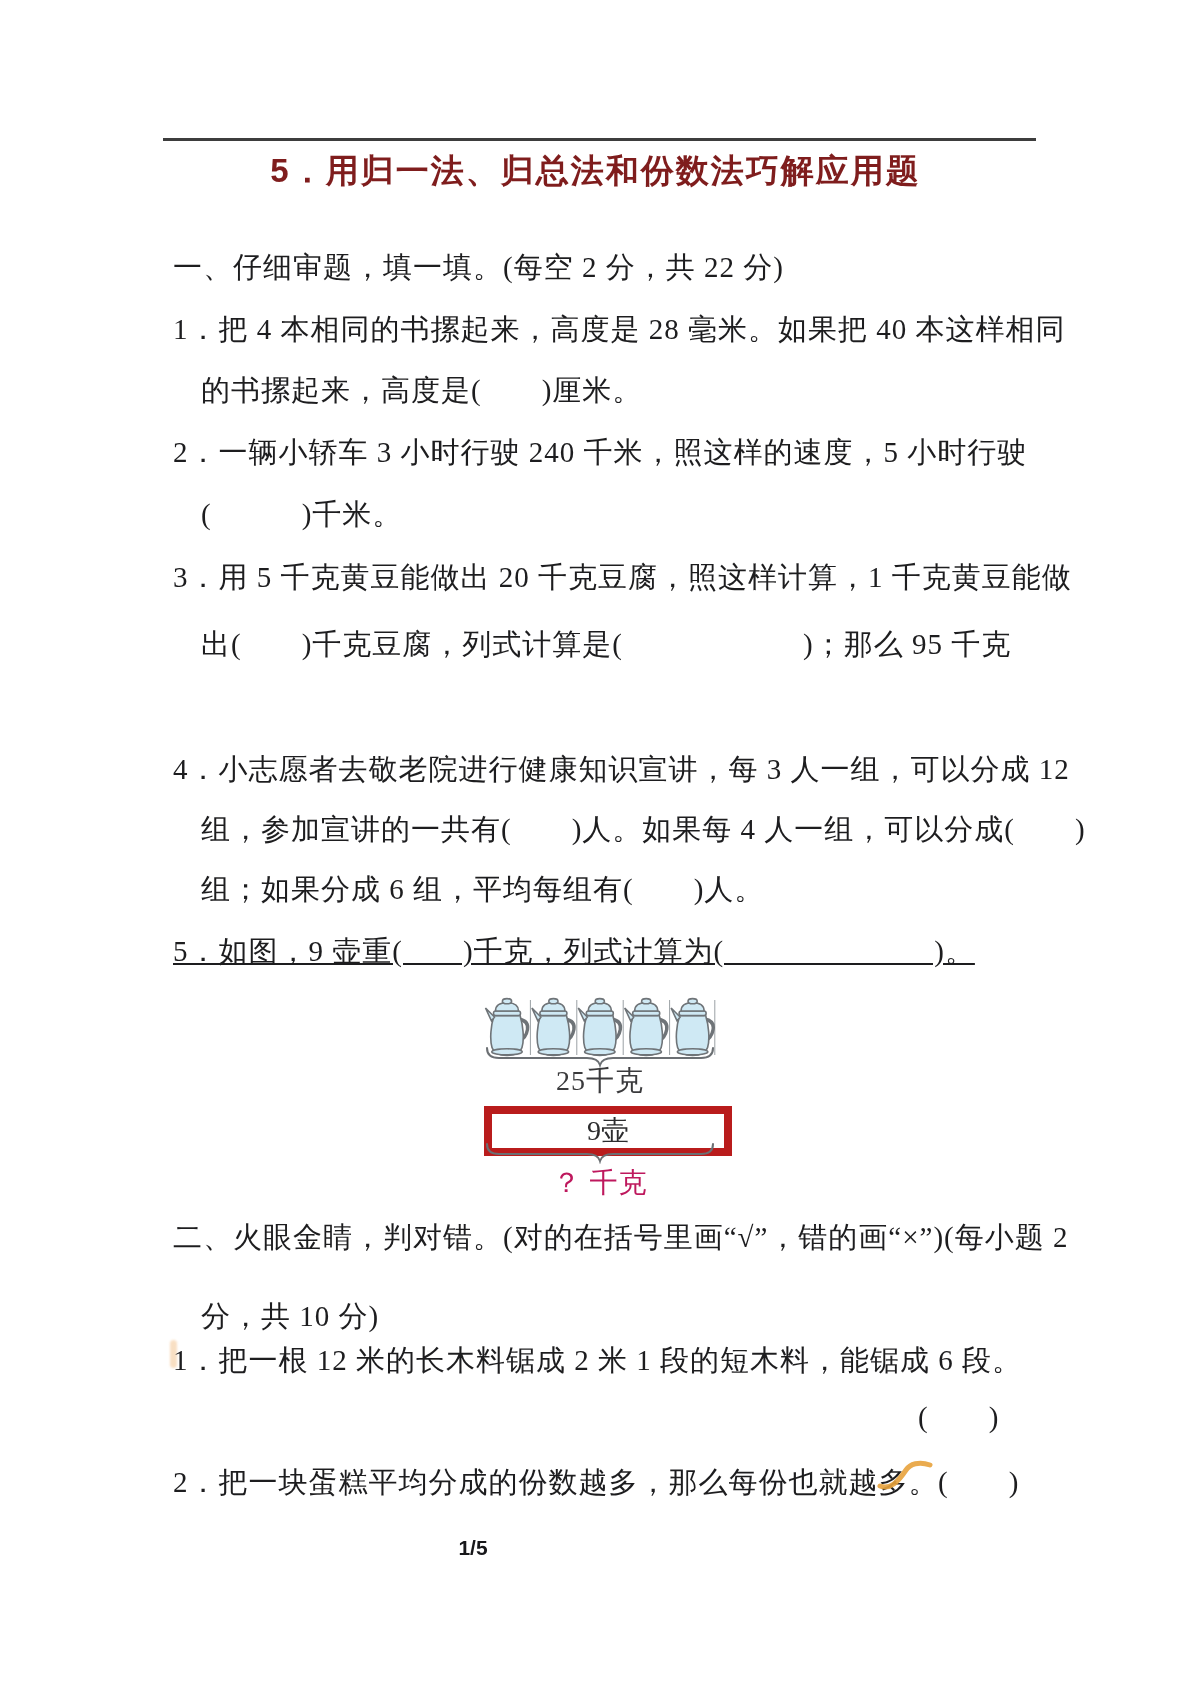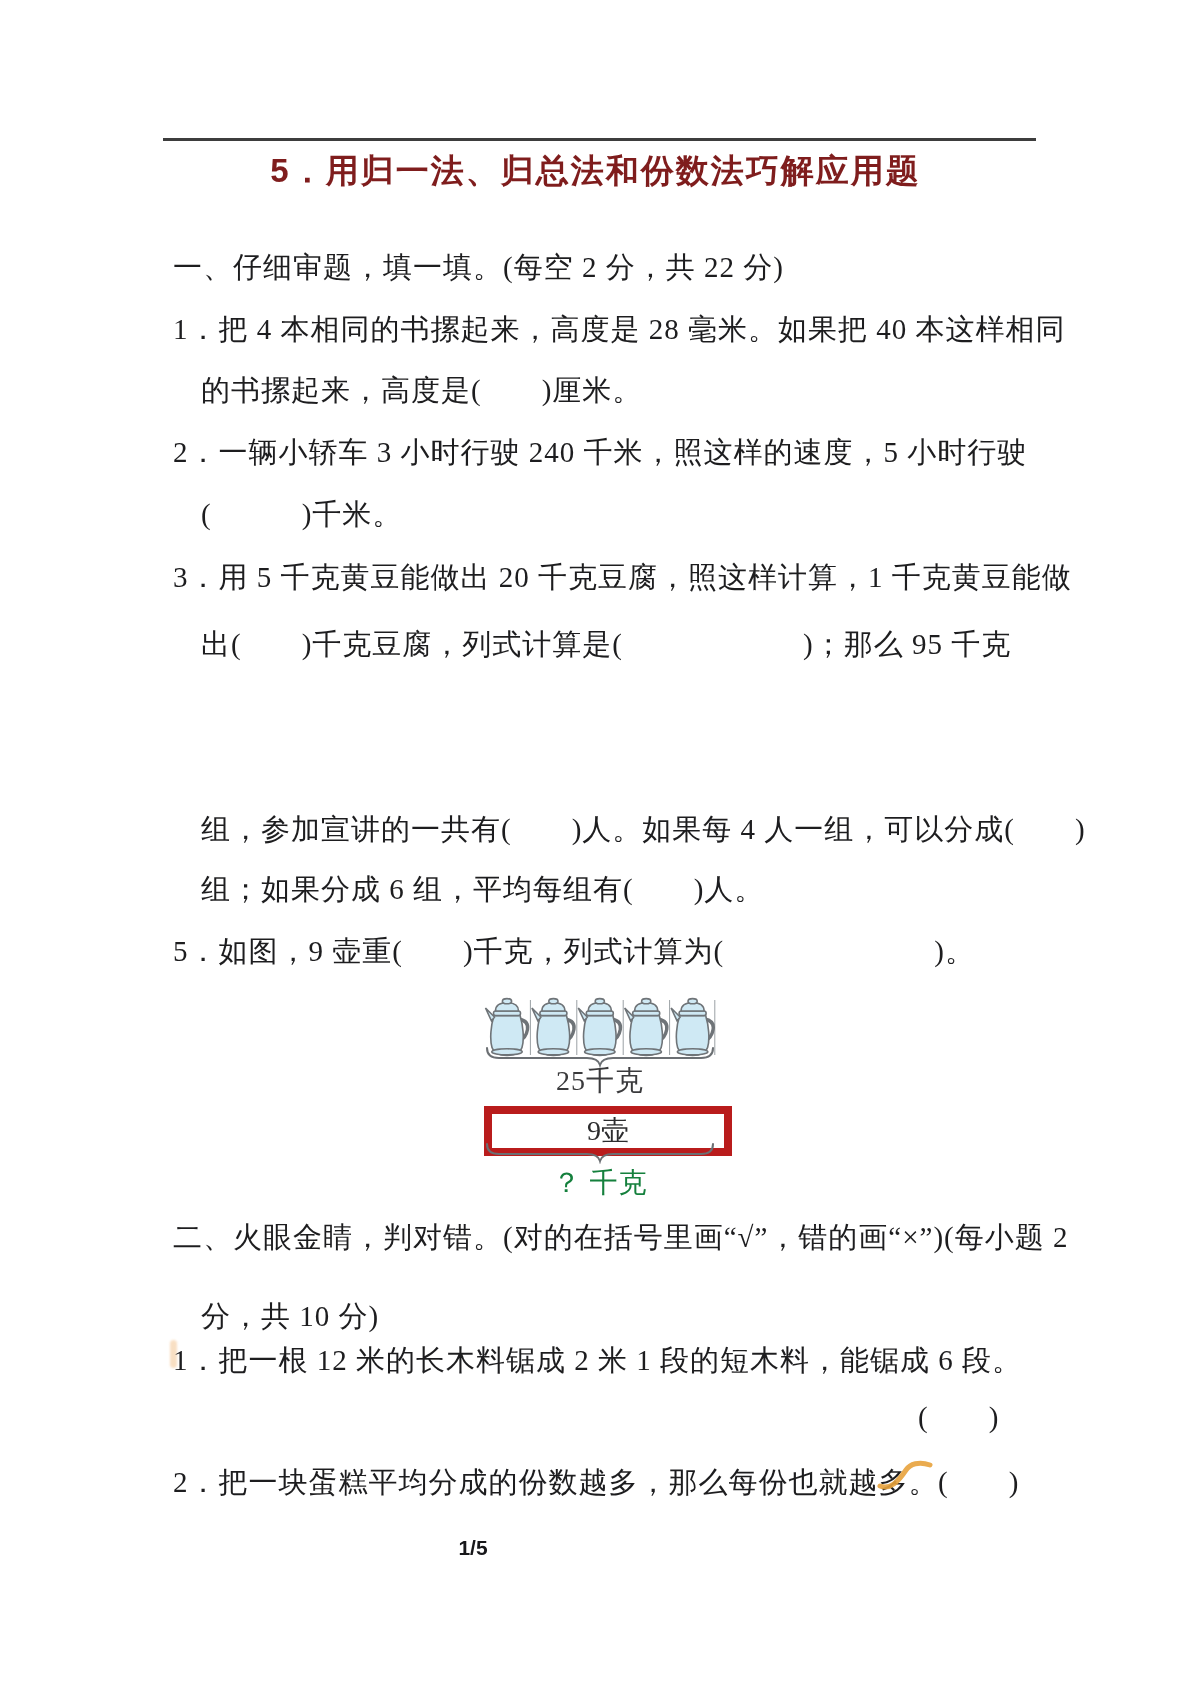--- a/index.html
+++ b/index.html
@@ -10,34 +10,34 @@
          font-family:"Liberation Sans","DejaVu Sans",sans-serif;
          font-weight:700;font-size:33px;letter-spacing:2px;color:#7f1d1d;}
   .tl{position:absolute;left:173px;font-size:29px;line-height:34px;letter-spacing:1px;
       white-space:pre;color:#1d1d1f;}
   .ind{left:201px;}
   .t-s1h{top:250px;}
   .t-q1a{top:312px;}  .t-q1b{top:373px;}
   .t-q2a{top:435px;}  .t-q2b{top:497px;}
   .t-q3a{top:560px;}  .t-q3b{top:627px;}  .t-q3c{top:690px;}
   .t-q4a{top:752px;}  .t-q4b{top:812px;}  .t-q4c{top:872px;}
-  .t-q5a{top:934px;}
+  .t-q5a{top:934px;text-decoration:underline;}
   .t-s2h1{top:1220px;} .t-s2h2{top:1286px;margin-top:13px;}
   .t-s2q1{top:1343px;} .t-s2q1p{top:1400px;left:918px;}
   .t-s2q2{top:1465px;} .t-s2q2p{top:1465px;left:938px;}
   .kettles{position:absolute;left:484px;top:996px;width:232px;height:62px;}
   .ks{fill:#cfe9f4;stroke:#6f7478;stroke-width:1.6;}
   .kh{fill:none;stroke:#6f7478;stroke-width:3.4;}
   .sep{stroke:#9aa0a4;stroke-width:1;}
   .brace{position:absolute;left:484px;width:232px;height:22px;}
   .b1{top:1046px;} .b2{top:1142px;}
   .brace path{fill:none;stroke:#6b6f73;stroke-width:2;stroke-linecap:round;}
   .dlabel{position:absolute;left:484px;width:232px;text-align:center;font-size:28px;color:#3a3a3c;
           letter-spacing:1px;}
-  .l25{top:1062px;} .lq{top:1164px;color:#15803d;}
+  .l25{top:1062px;} .lq{top:1164px;color:#be185d;}
   .dbox{position:absolute;left:484px;top:1106px;width:232px;height:34px;border:8px solid #b91c1c;
         display:flex;align-items:center;justify-content:center;font-size:28px;color:#2c2c2e;}
   .penmark{position:absolute;left:876px;top:1456px;width:60px;height:40px;opacity:.9;}
   .penmark path{fill:none;stroke:#e8a33c;stroke-width:5;stroke-linecap:round;}
   .smudge{position:absolute;left:170px;top:1340px;width:7px;height:28px;border-radius:4px;
           background:#f0b06a;opacity:.4;filter:blur(1px);}
   .pagenum{position:absolute;left:0;top:1536px;width:946px;text-align:center;
            font-family:"Liberation Sans","DejaVu Sans",sans-serif;font-weight:700;
            font-size:21px;color:#17171a;}
 </style>
@@ -53,20 +53,21 @@
 
   <div class="tl t-q1a">1．把 4 本相同的书摞起来，高度是 28 毫米。如果把 40 本这样相同</div>
   <div class="tl ind t-q1b">的书摞起来，高度是(　　)厘米。</div>
 
   <div class="tl t-q2a">2．一辆小轿车 3 小时行驶 240 千米，照这样的速度，5 小时行驶</div>
   <div class="tl ind t-q2b">(　　　)千米。</div>
 
   <div class="tl t-q3a">3．用 5 千克黄豆能做出 20 千克豆腐，照这样计算，1 千克黄豆能做</div>
   <div class="tl ind t-q3b">出(　　)千克豆腐，列式计算是(　　　　　　)；那么 95 千克</div>
 
+  <div class="tl t-q4a">4．小志愿者去敬老院进行健康知识宣讲，每 3 人一组，可以分成 12</div>
   <div class="tl ind t-q4b">组，参加宣讲的一共有(　　)人。如果每 4 人一组，可以分成(　　)</div>
   <div class="tl ind t-q4c">组；如果分成 6 组，平均每组有(　　)人。</div>
 
   <div class="tl t-q5a">5．如图，9 壶重(　　)千克，列式计算为(　　　　　　　)。</div>
 
   <svg class="kettles" viewBox="0 0 232 62">
     <defs>
       <g id="kettle">
         <path class="kh" d="M35,23 Q45,25 43.5,33.5 Q42,42.5 34.5,45.5"></path>
         <path class="ks" d="M10,19.5 C7,29 5.5,43 8,51.5 C9.5,56.8 15,59.4 23,59.4 C31,59.4 36.5,56.8 38,51.5 C40.5,43 39,29 36,19.5 Z"></path>

